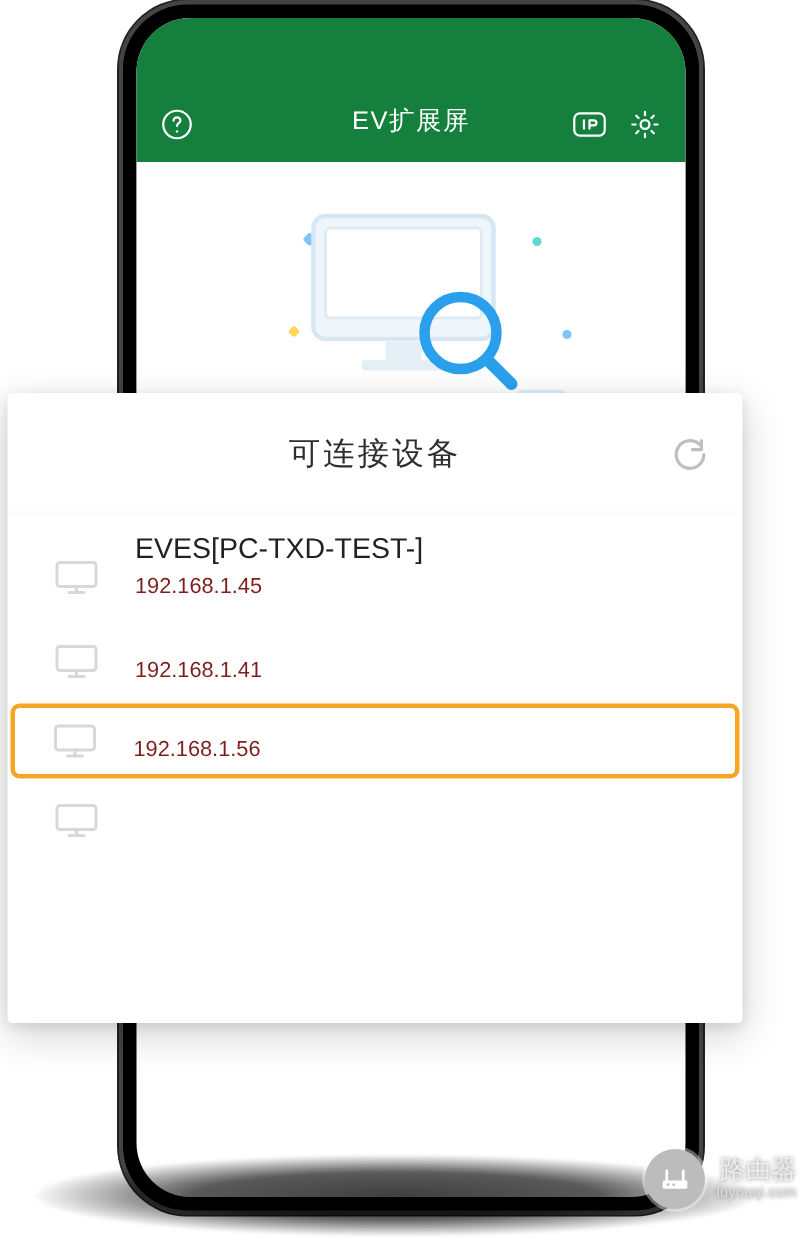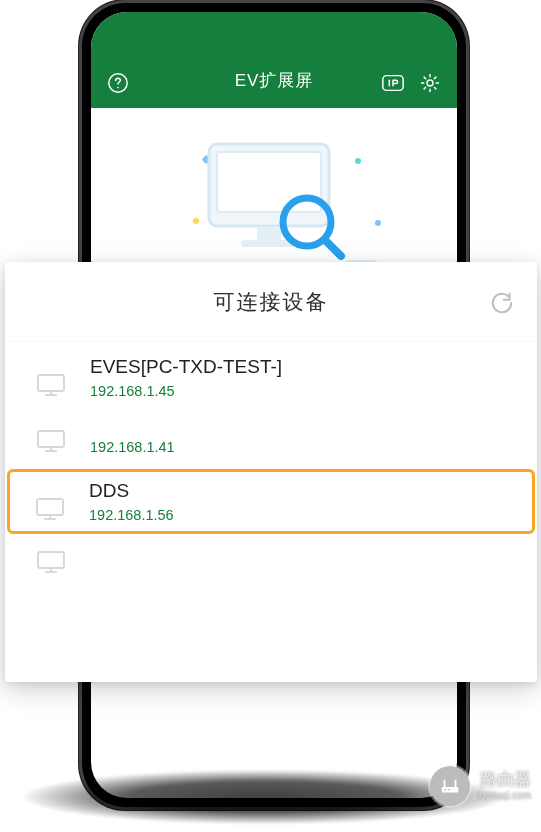--- a/index.html
+++ b/index.html
@@ -113,21 +113,21 @@
       background: radial-gradient(ellipse at center, rgba(0,0,0,0.75) 0%, rgba(0,0,0,0.65) 40%, rgba(0,0,0,0) 72%);
       border-radius: 50%;
       filter: blur(1px);
     }
 
     
     .modal {
       position: absolute;
       left: 5px;
       top: 262px;
-      width: 532px;
+      width: 490px;
       height: 420px;
       background: #fff;
       box-shadow: 0 8px 28px rgba(0,0,0,0.18), 0 2px 8px rgba(0,0,0,0.10);
       border-radius: 3px;
       overflow: hidden;
     }
     .modal-header {
       height: 80px;
       display: flex;
       align-items: center;
@@ -177,21 +177,21 @@
       flex-direction: column;
       gap: 5px;
     }
     .dev-name {
       font-size: 19px;
       color: #222;
       font-weight: 400;
     }
     .dev-ip {
       font-size: 14.5px;
-      color: #15803d;
+      color: #7f1d1d;
     }
 
     
     .watermark {
       position: absolute;
       right: 10px;
       bottom: 26px;
       display: flex;
       align-items: center;
       gap: 8px;
@@ -309,21 +309,20 @@
     </div>
   </div>
       <div class="device-item highlight">
     <span class="dev-icon">
       <svg width="32" height="28" viewBox="0 0 32 28" fill="none" stroke="#d8d8d8" stroke-width="2">
         <rect x="3" y="4" width="26" height="16" rx="2"></rect>
         <path d="M11 24h10M16 20v4" stroke-linecap="round"></path>
       </svg>
     </span>
     <div class="dev-text">
-      <span class="dev-name">DDS</span>
       <span class="dev-ip">192.168.1.56</span>
     </div>
   </div>
       <div class="device-item">
     <span class="dev-icon">
       <svg width="32" height="28" viewBox="0 0 32 28" fill="none" stroke="#d8d8d8" stroke-width="2">
         <rect x="3" y="4" width="26" height="16" rx="2"></rect>
         <path d="M11 24h10M16 20v4" stroke-linecap="round"></path>
       </svg>
     </span>

